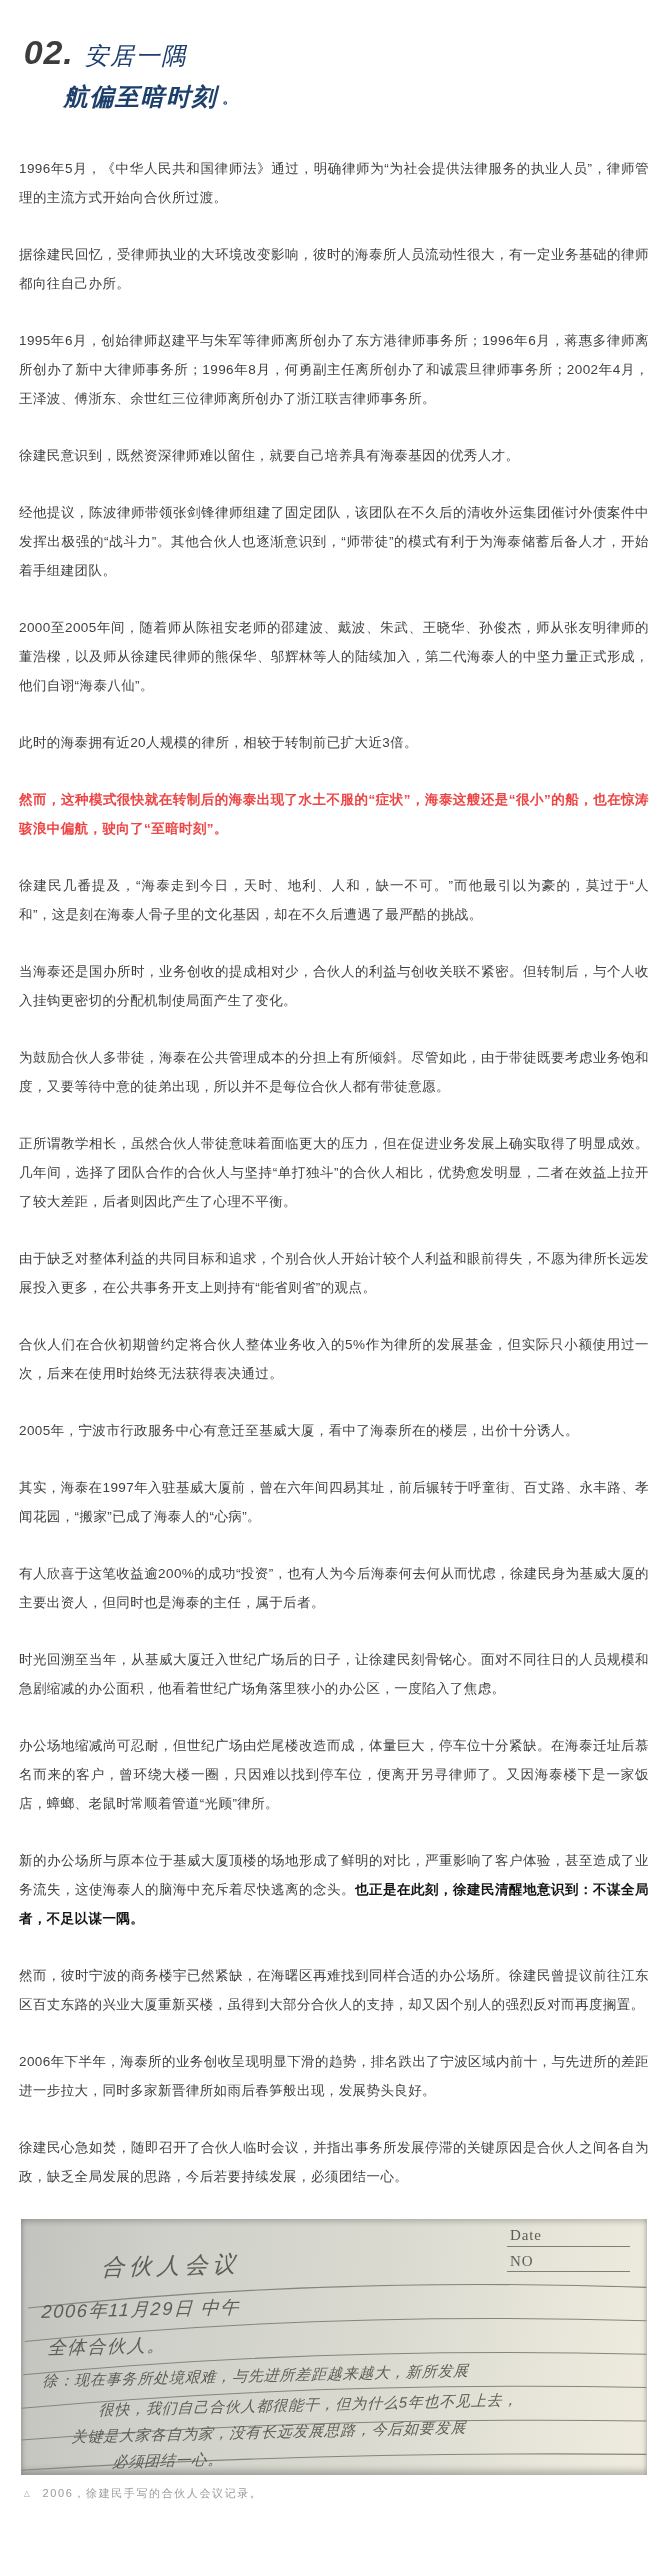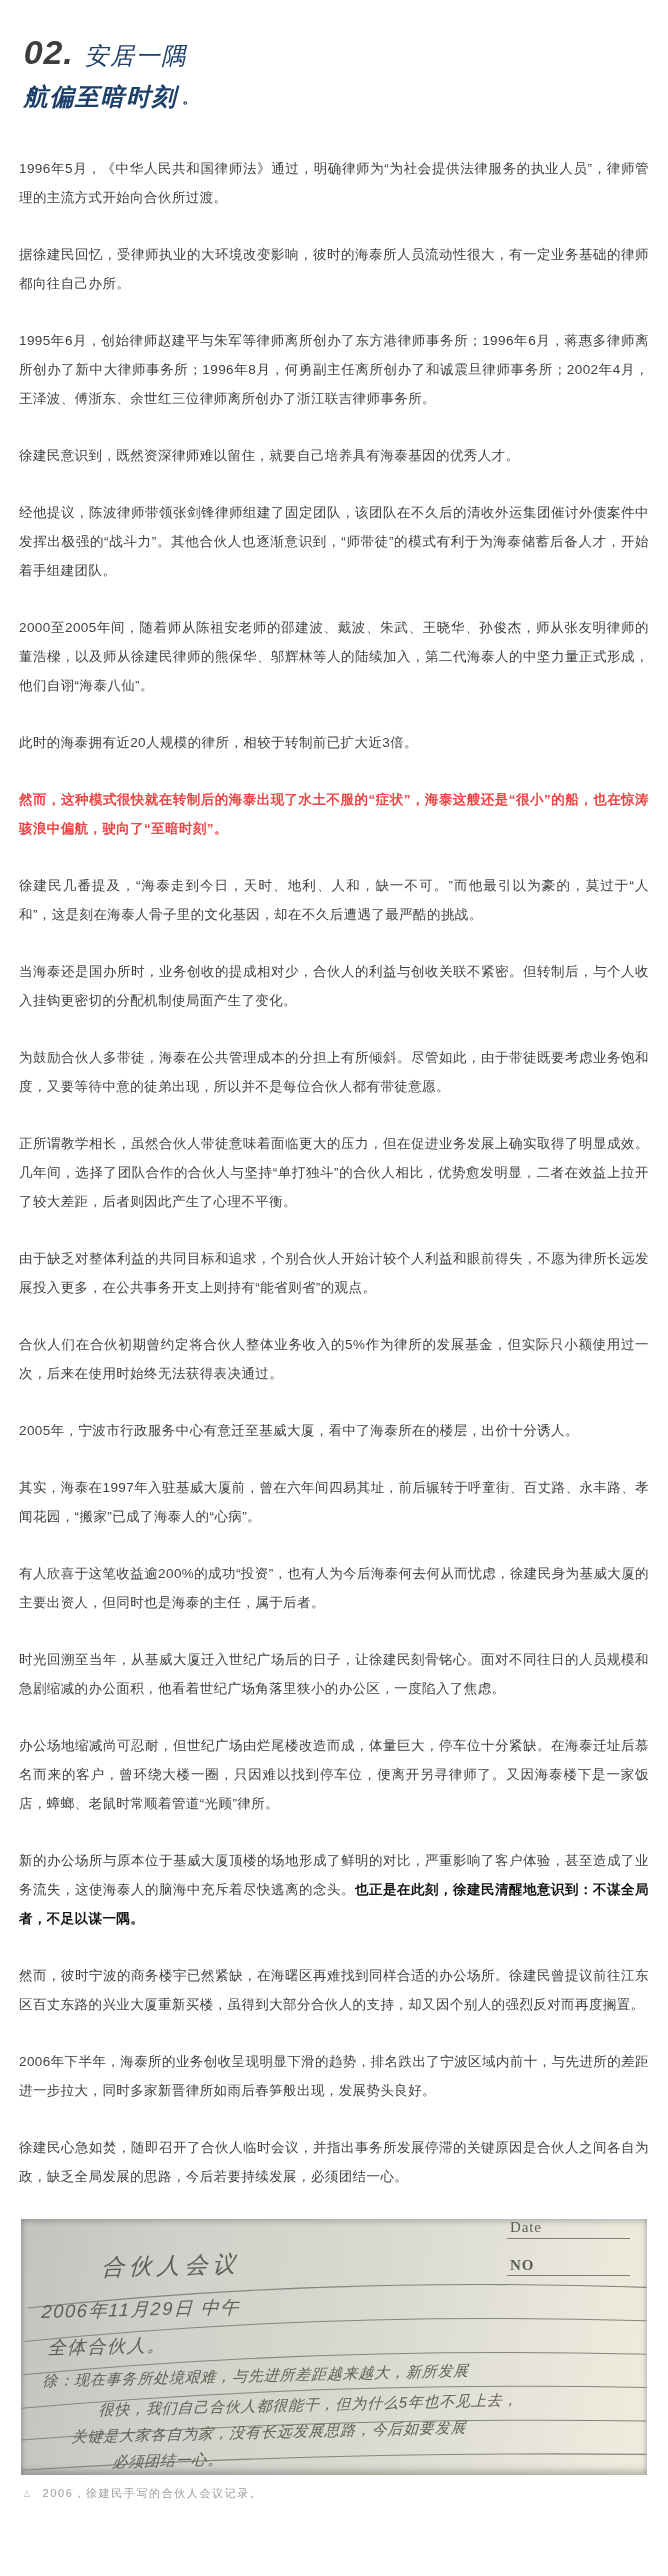--- a/index.html
+++ b/index.html
@@ -12,21 +12,21 @@
   }
   .page{width:668px;box-sizing:border-box;padding:30px 19px 11px 19px;}
 
   
   .sec-head{margin:0 0 41px 4.8px;line-height:1.35;}
   .sec-num{
     font-size:34px;font-weight:bold;font-style:italic;
     color:#3d3d3d;letter-spacing:0.8px;margin-right:11px;
   }
   .sec-t1{font-size:24px;font-weight:normal;font-style:italic;color:#1d3f6b;letter-spacing:1.6px;}
-  .sec-line2{margin-top:4.8px;}
+  .sec-line2{margin-top:4.8px;margin-left:40px;}
   .sec-t2{font-size:24px;font-weight:bold;font-style:italic;color:#1d3f6b;letter-spacing:1.6px;}
   .sec-period{font-size:14.3px;font-weight:bold;color:#1d3f6b;vertical-align:1.6px;margin-left:4.8px;}
 
   
   .article p{
     margin:0 0 28px 0;
     font-size:13.5px;
     line-height:29px;
     text-align:justify;
     letter-spacing:0.4px;
@@ -39,26 +39,26 @@
   .note-photo{
     position:relative;
     margin:14.3px 0 11px 2.4px;
     width:626px;height:256px;
     overflow:hidden;
     background:linear-gradient(98deg,#c2c3be 0%,#cfd0c9 22%,#d9d9d0 55%,#e7e5d9 82%,#efecdf 100%);
     box-shadow:inset 0 3.2px 4.8px rgba(0,0,0,0.18), inset 0 -4.8px 6.4px rgba(0,0,0,0.22);
   }
   .note-photo svg.rules{position:absolute;left:0;top:0;}
   .dateno{
-    position:absolute;right:17.5px;top:0;width:123px;
+    position:absolute;right:17.5px;top:8px;width:123px;
     font-family:"Liberation Serif","DejaVu Serif",serif;
     color:#5c5d57;
   }
   .dateno .row{border-bottom:1.1px solid #7e8078;padding:0 0 1.6px 3.2px;font-size:15px;letter-spacing:0.8px;}
-  .dateno .row + .row{margin-top:18px;font-weight:bold;}
+  .dateno .row + .row{margin-top:6px;}
   .hw{
     position:absolute;
     font-style:italic;
     color:#55544c;
     letter-spacing:1.6px;
     white-space:nowrap;
     transform:rotate(-1.4deg) skewX(-4deg);
     transform-origin:left top;
     opacity:0.92;
   }

